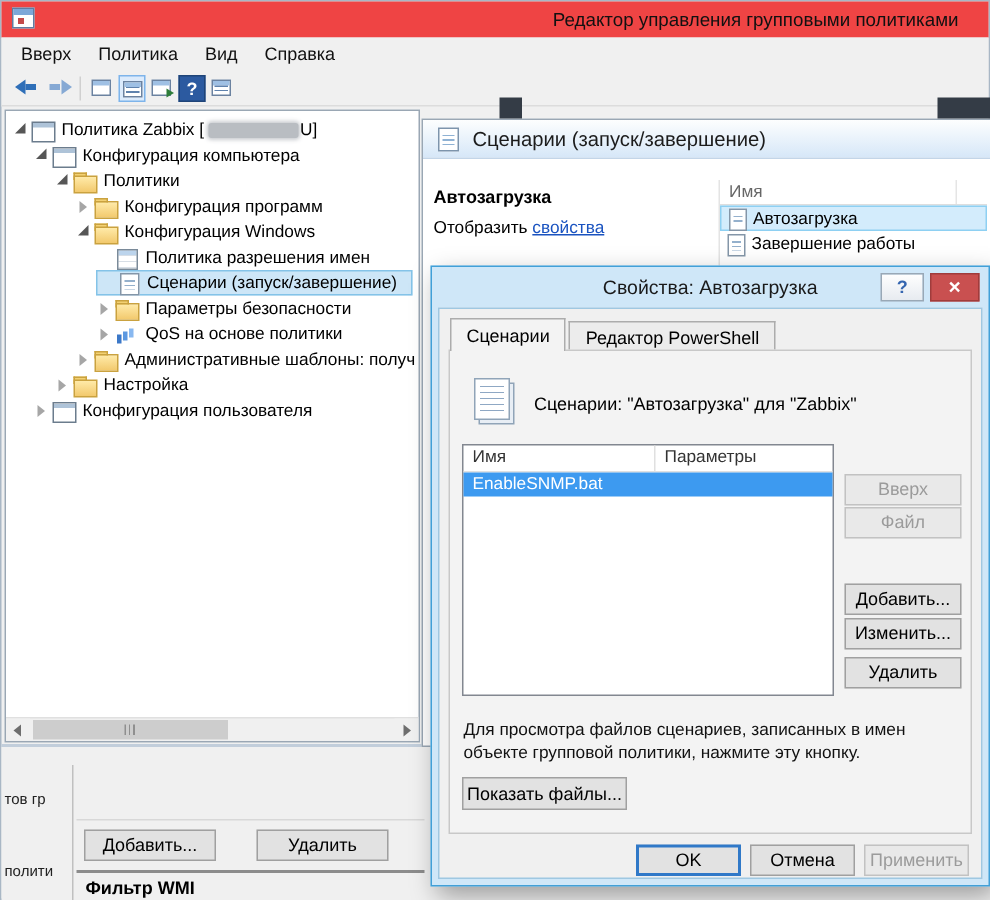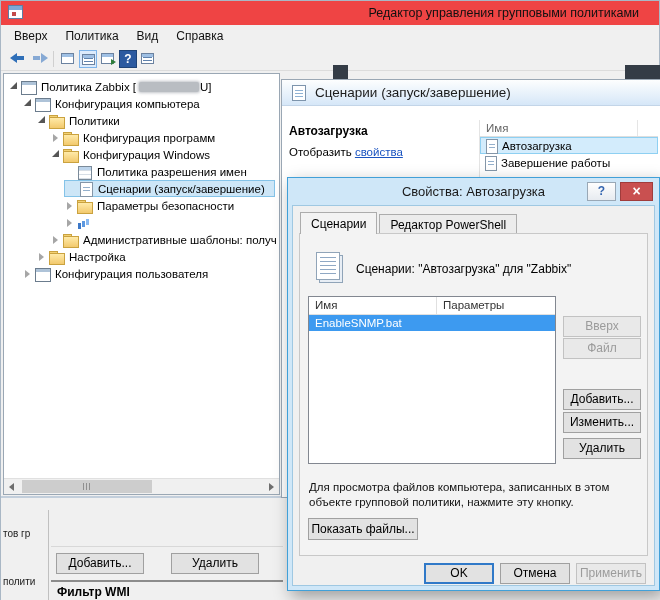--- a/index.html
+++ b/index.html
@@ -194,20 +194,21 @@
       <span class="tlabel">Сценарии (запуск/завершение)</span>
     </div>
     <div class="trow lv4" style="top:123px">
       <span class="tw col"></span>
       <span class="ticon folder"></span>
       <span class="tlabel">Параметры безопасности</span>
     </div>
     <div class="trow lv4" style="top:140px">
       <span class="tw col"></span>
       <span class="ticon qos"></span>
+      <span class="tlabel">QoS на основе политики</span>
     </div>
     <div class="trow lv3" style="top:157px">
       <span class="tw col"></span>
       <span class="ticon folder"></span>
       <span class="tlabel">Административные шаблоны: получ</span>
     </div>
     <div class="trow lv2" style="top:174px">
       <span class="tw col"></span>
       <span class="ticon folder"></span>
       <span class="tlabel">Настройка</span>
@@ -281,21 +282,21 @@
           </div>
           <div class="dlg-row selected">
             <span>EnableSNMP.bat</span>
           </div>
         </div>
         <div class="btn disabled" style="left:263px;top:82px;width:78px;">Вверх</div>
         <div class="btn disabled" style="left:263px;top:104px;width:78px;">Файл</div>
         <div class="btn" style="left:263px;top:155px;width:78px;">Добавить...</div>
         <div class="btn" style="left:263px;top:178px;width:78px;">Изменить...</div>
         <div class="btn" style="left:263px;top:204px;width:78px;">Удалить</div>
-        <div class="dlg-info">Для просмотра файлов компьютера, записанных в этом объекте групповой политики, нажмите эту кнопку.</div>
+        <div class="dlg-info">Для просмотра файлов сценариев, записанных в имен объекте групповой политики, нажмите эту кнопку.</div>
         <div class="btn" style="left:8px;top:284px;width:110px;height:22px;line-height:20px;">Показать файлы...</div>
       </div>
       <div class="btn default" style="left:131px;top:357px;width:70px;">OK</div>
       <div class="btn" style="left:207px;top:357px;width:70px;">Отмена</div>
       <div class="btn disabled" style="left:283px;top:357px;width:70px;">Применить</div>
     </div>
   </div>
 
 </div>
 

